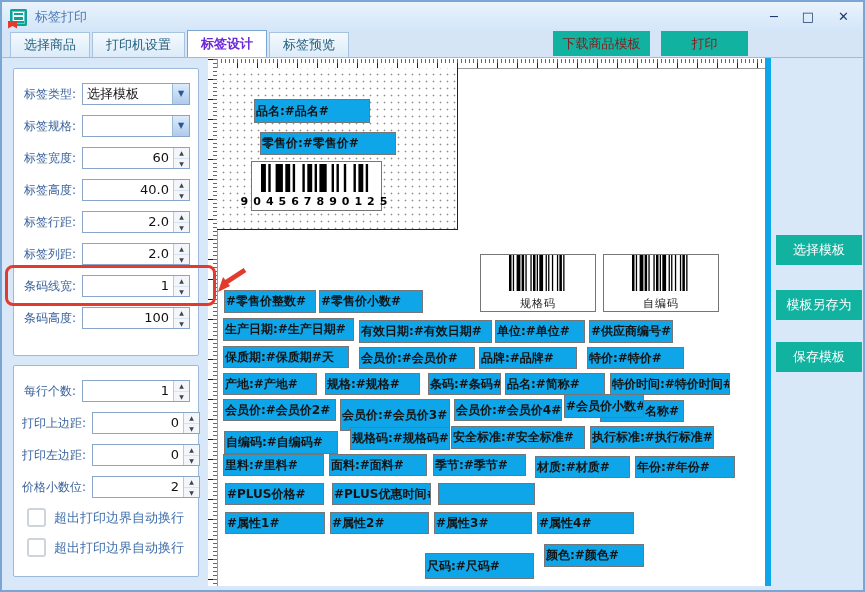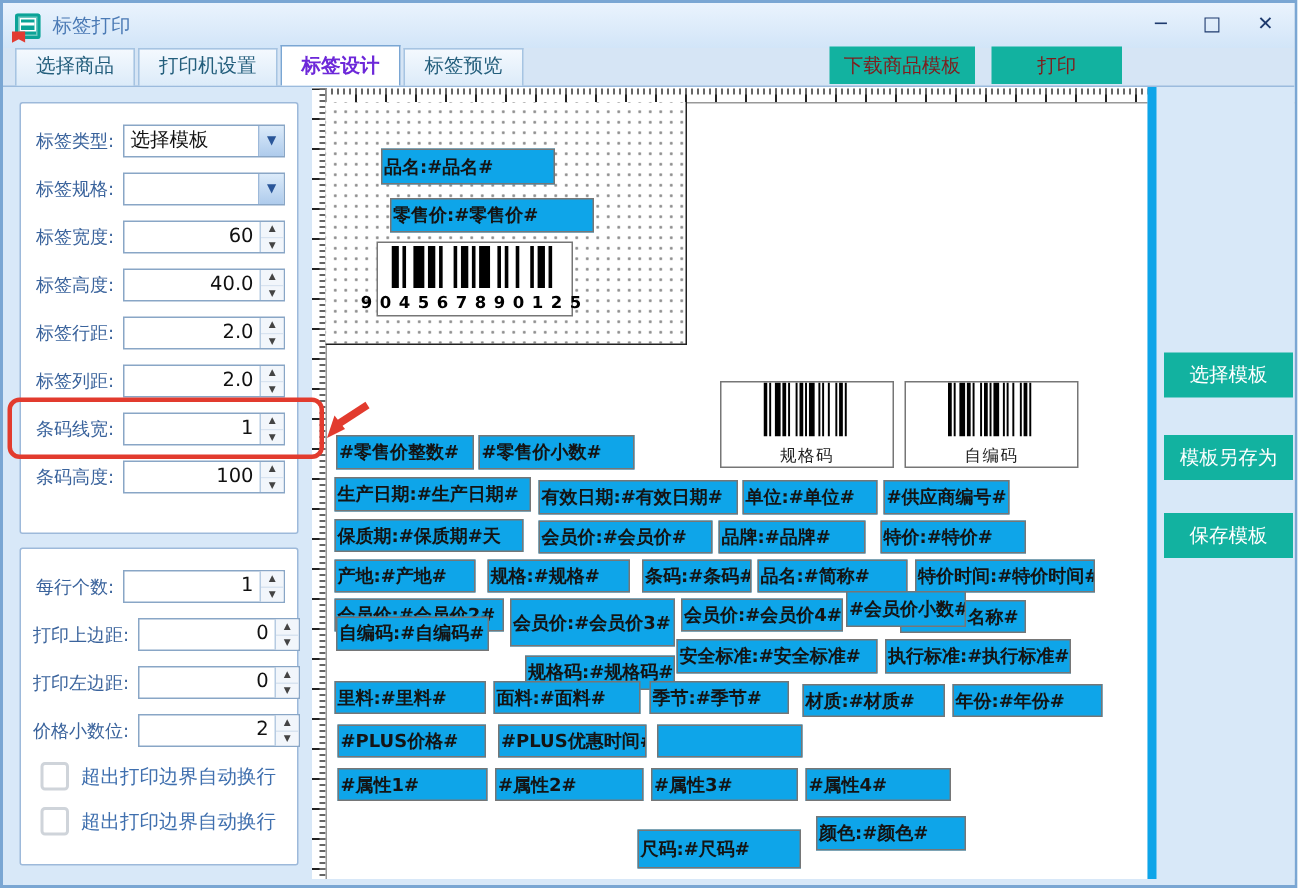--- a/index.html
+++ b/index.html
@@ -259,22 +259,22 @@
     <div class="design-box" style="left: 221px; top: 371px; width: 94px; height: 22px;">产地:#产地#</div>
     <div class="design-box" style="left: 323px; top: 371px; width: 95px; height: 22px;">规格:#规格#</div>
     <div class="design-box" style="left: 426px; top: 371px; width: 73px; height: 22px;">条码:#条码#</div>
     <div class="design-box" style="left: 503px; top: 371px; width: 100px; height: 22px;">品名:#简称#</div>
     <div class="design-box" style="left: 608px; top: 371px; width: 120px; height: 22px;">特价时间:#特价时间#</div>
     <div class="design-box" style="left: 221px; top: 397px; width: 113px; height: 22px;">会员价:#会员价2#</div>
     <div class="design-box" style="left: 338px; top: 397px; width: 110px; height: 32px;">会员价:#会员价3#</div>
     <div class="design-box" style="left: 452px; top: 397px; width: 108px; height: 22px;">会员价:#会员价4#</div>
     <div class="design-box" style="left: 598px; top: 398px; width: 84px; height: 22px; justify-content: flex-end; padding-right: 4px;">名称#</div>
     <div class="design-box" style="left: 562px; top: 392px; width: 80px; height: 24px;">#会员价小数#</div>
-    <div class="design-box" style="left: 222px; top: 409px; width: 102px; height: 23px;">自编码:#自编码#</div>
-    <div class="design-box" style="left: 348px; top: 435px; width: 100px; height: 23px;">规格码:#规格码#</div>
+    <div class="design-box" style="left: 222px; top: 429px; width: 114px; height: 23px;">自编码:#自编码#</div>
+    <div class="design-box" style="left: 348px; top: 425px; width: 100px; height: 23px;">规格码:#规格码#</div>
     <div class="design-box" style="left: 449px; top: 424px; width: 134px; height: 23px;">安全标准:#安全标准#</div>
     <div class="design-box" style="left: 588px; top: 424px; width: 124px; height: 23px;">执行标准:#执行标准#</div>
     <div class="design-box" style="left: 221px; top: 452px; width: 101px; height: 22px;">里料:#里料#</div>
     <div class="design-box" style="left: 327px; top: 452px; width: 98px; height: 22px;">面料:#面料#</div>
     <div class="design-box" style="left: 431px; top: 452px; width: 93px; height: 22px;">季节:#季节#</div>
     <div class="design-box" style="left: 533px; top: 454px; width: 95px; height: 22px;">材质:#材质#</div>
     <div class="design-box" style="left: 633px; top: 454px; width: 100px; height: 22px;">年份:#年份#</div>
     <div class="design-box" style="left: 223px; top: 481px; width: 99px; height: 22px;">#PLUS价格#</div>
     <div class="design-box" style="left: 330px; top: 481px; width: 99px; height: 22px;">#PLUS优惠时间#</div>
     <div class="design-box" style="left: 436px; top: 481px; width: 97px; height: 22px;"></div>

